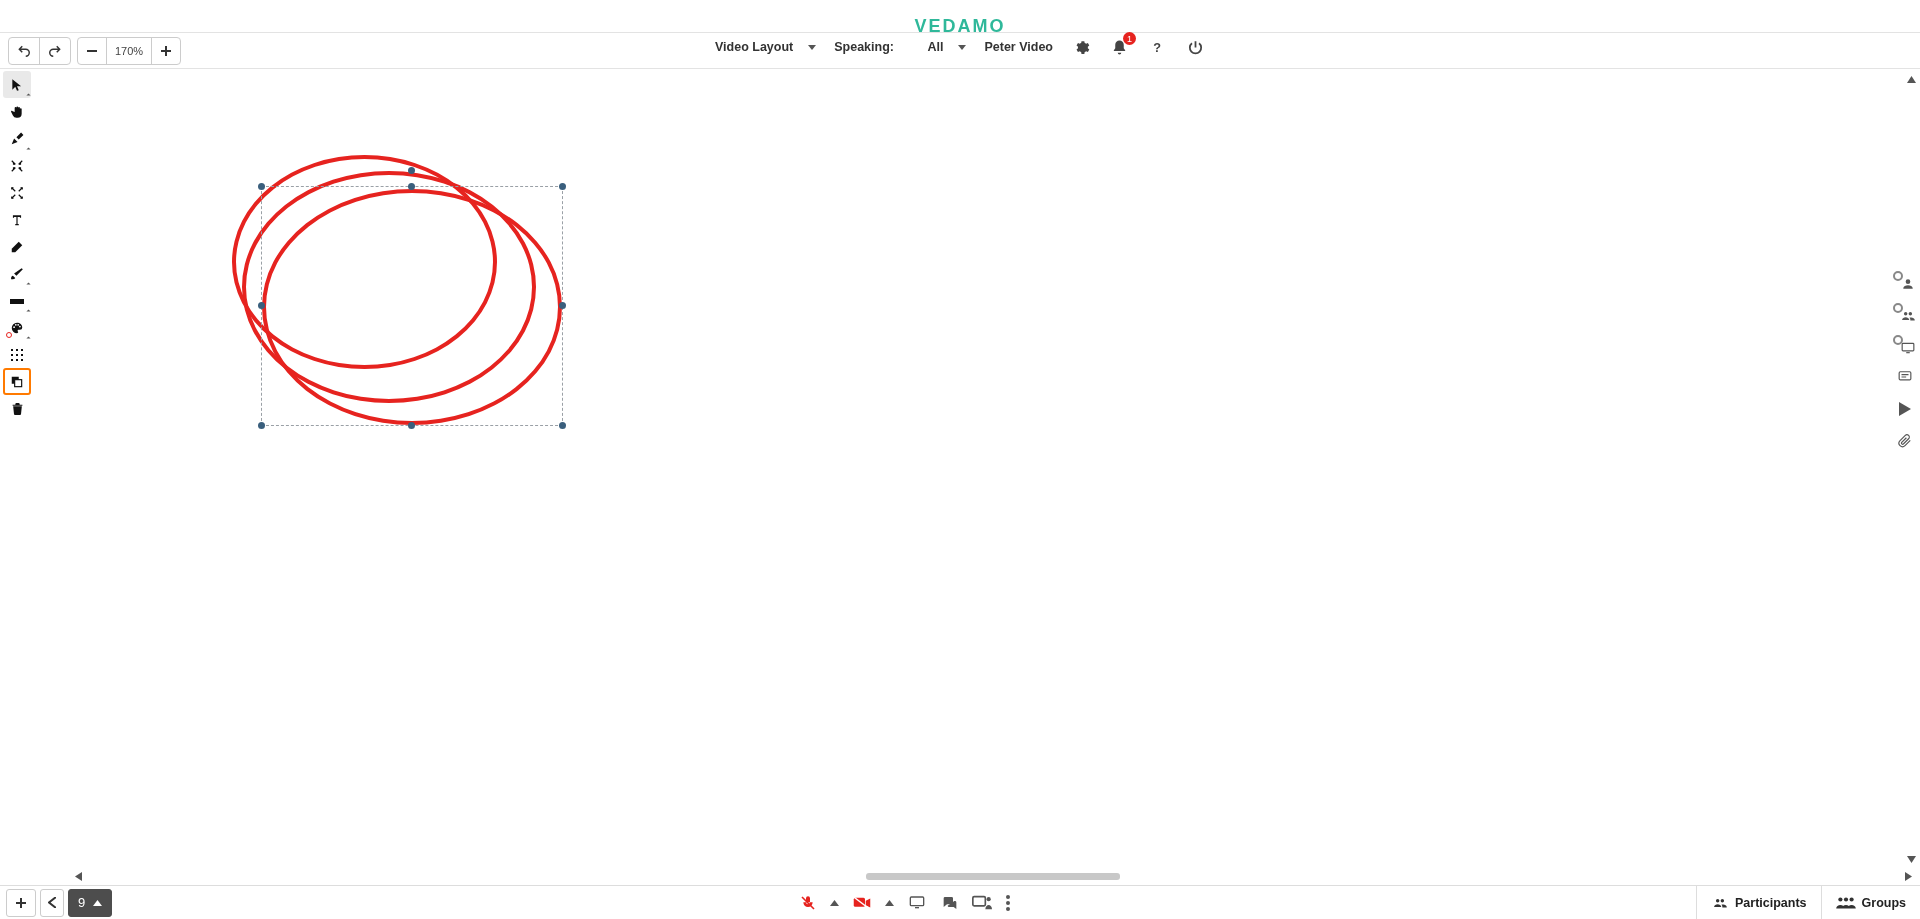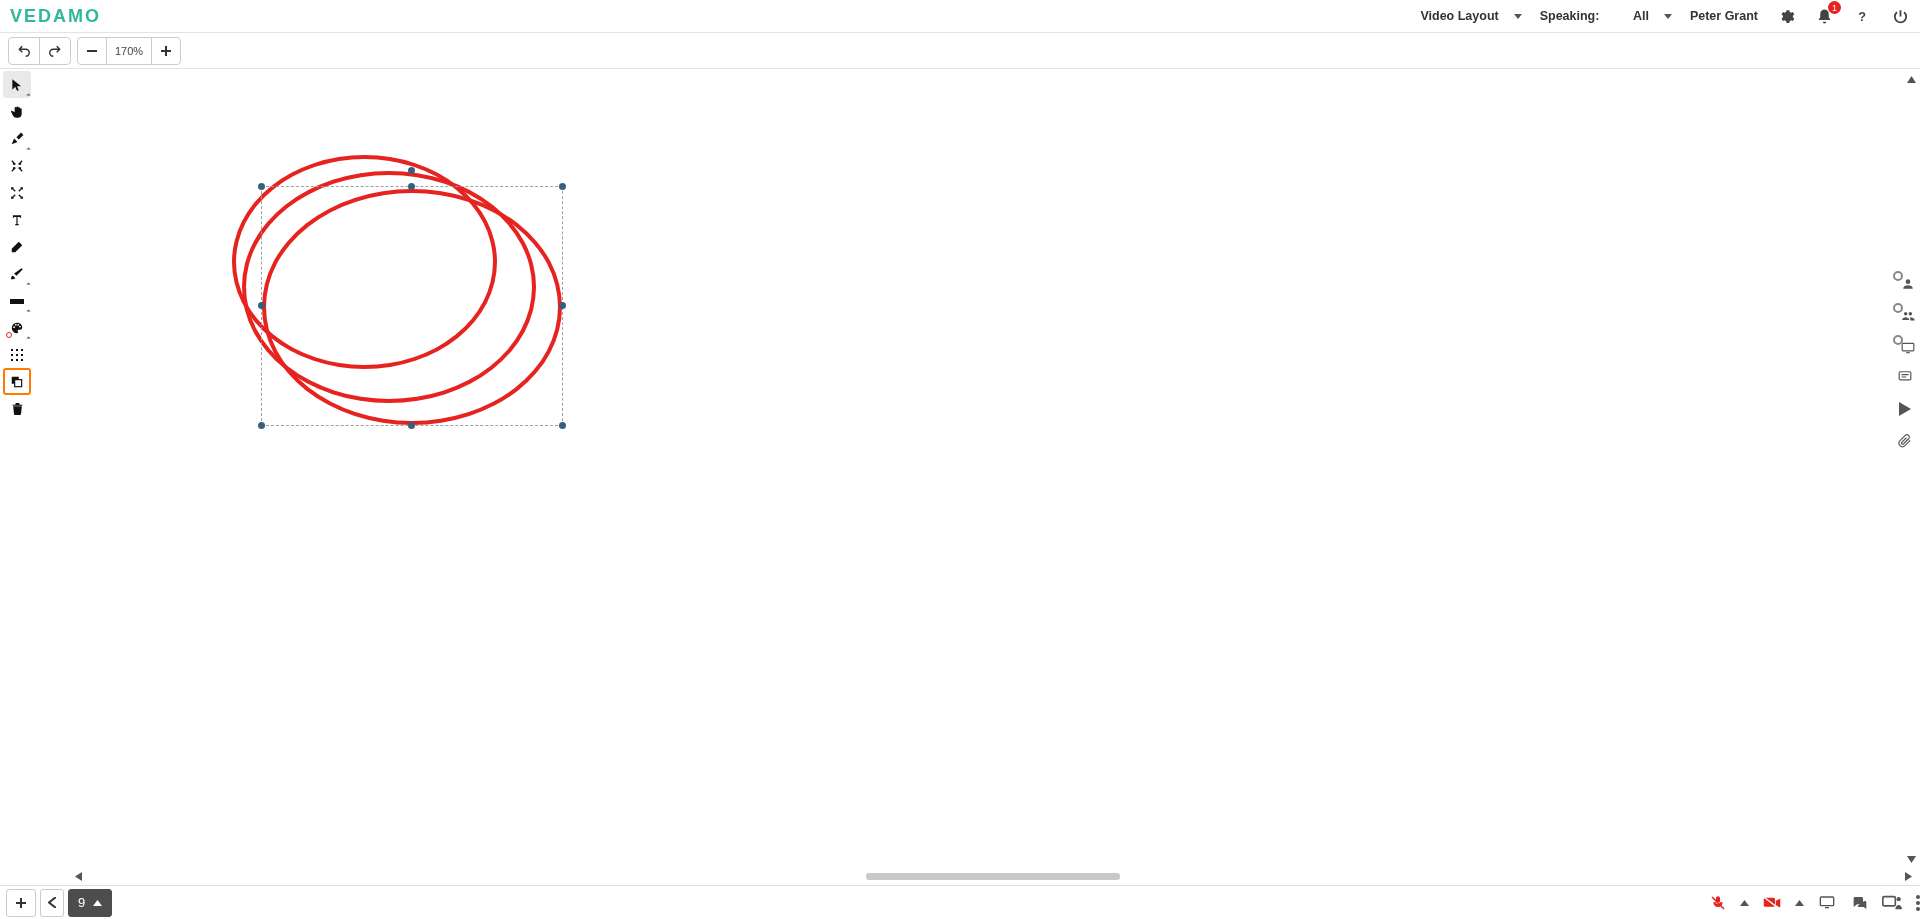--- a/index.html
+++ b/index.html
@@ -1,20 +1,20 @@
 <!DOCTYPE html>
 <html><head>
 <meta charset="utf-8">
 <style>
   * { box-sizing: border-box; margin: 0; padding: 0; }
   html, body { width: 100%; height: 100%; font-family: Arial, Helvetica, sans-serif; font-size: 13px; color: #222; overflow: hidden; background:#fff; }
   .app { display:flex; flex-direction:column; height:100vh; }
 
   
-  .header { height:33px; border-bottom:1px solid #e3e3e3; display:flex; align-items:center; justify-content:space-between; padding:16px 10px; }
+  .header { height:33px; border-bottom:1px solid #e3e3e3; display:flex; align-items:center; justify-content:space-between; padding:16px 10px;flex-direction:column; }
   .logo { font-weight:bold; letter-spacing:2px; color:#2fb89a; font-size:18px; }
   .header-right { display:flex; align-items:center; gap:18px; color:#333; }
   .header-item { display:flex; align-items:center; gap:15px; cursor:pointer; font-size:12.5px; font-weight:bold;}
   .icon-btn { width:20px; height:20px; display:flex; align-items:center; justify-content:center; cursor:pointer; position:relative; color:#444;}
   .badge { position:absolute; top:-5px; right:-7px; background:#e6231f; color:#fff; border-radius:50%; font-size:9px; width:13px; height:13px; display:flex; align-items:center; justify-content:center; }
 
   
   .toolbar-row { height:36px; border-bottom:1px solid #e3e3e3; display:flex; align-items:center; padding:4px 8px; gap:6px; }
   .btn-grp { display:flex; border:1px solid #ccc; border-radius:4px; height:28px; background:#fff; align-items:center; }
   .btn-grp .seg { padding:0 8px; height:100%; display:flex; align-items:center; justify-content:center; cursor:pointer; color:#444; }
@@ -78,21 +78,21 @@
           </svg>
       </div>
       <div class="header-item">
         <span>Speaking:</span>&nbsp;
         <span>All</span>
         <svg width="8" height="5">
             <path d="M0 0 L8 0 L4 5 Z" fill="#555"></path>
           </svg>
       </div>
       <div class="header-item">
-        <span>Peter Grant</span>
+        <span>Peter Video</span>
       </div>
       <div class="icon-btn">
         <svg width="17" height="17" viewBox="0 0 24 24">
             <path fill="#444" d="M12 8a4 4 0 1 0 0 8 4 4 0 0 0 0-8zm9 4a7 7 0 0 0-.1-1.2l2.1-1.6-2-3.4-2.5 1a7 7 0 0 0-2-1.2L16 3h-4l-.5 2.6a7 7 0 0 0-2 1.2l-2.5-1-2 3.4 2.1 1.6A7 7 0 0 0 7 12c0 .4 0 .8.1 1.2l-2.1 1.6 2 3.4 2.5-1c.6.5 1.3.9 2 1.2L12 21h4l.5-2.6c.7-.3 1.4-.7 2-1.2l2.5 1 2-3.4-2.1-1.6c.1-.4.1-.8.1-1.2z"></path>
           </svg>
       </div>
       <div class="icon-btn">
         <svg width="17" height="17" viewBox="0 0 24 24">
             <path fill="#444" d="M12 2a6 6 0 0 0-6 6v5l-2 3v1h16v-1l-2-3V8a6 6 0 0 0-6-6zm0 20a2.5 2.5 0 0 0 2.5-2.5h-5A2.5 2.5 0 0 0 12 22z"></path>
           </svg>
@@ -382,15 +382,32 @@
       </div>
       <div class="citem">
         <svg width="4" height="16">
             <circle cx="2" cy="2" r="2" fill="#555"></circle>
             <circle cx="2" cy="8" r="2" fill="#555"></circle>
             <circle cx="2" cy="14" r="2" fill="#555"></circle>
           </svg>
       </div>
     </div>
 
+    <div class="footer-right">
+      <div class="panel-btn">
+        <svg width="18" height="14" viewBox="0 0 24 24">
+            <path fill="#333" d="M8 11a3 3 0 1 0 0-6 3 3 0 0 0 0 6zm8 0a3 3 0 1 0 0-6 3 3 0 0 0 0 6zM2 19v-1c0-2.3 3.1-4 6-4s6 1.7 6 4v1H2zm14 0v-1c0-1.2-.6-2.3-1.6-3.1 1-.3 2-.4 3.1-.4 2.9 0 6 1.7 6 4v1h-7.5z"></path>
+          </svg>
+        <span>Participants</span>
+      </div>
+      <div class="panel-btn">
+        <svg width="20" height="14" viewBox="0 0 28 20">
+            <circle cx="6" cy="5" r="3" fill="#333"></circle>
+            <circle cx="14" cy="5" r="3" fill="#333"></circle>
+            <circle cx="22" cy="5" r="3" fill="#333"></circle>
+            <path d="M0 18c0-3 3-5 6-5s6 2 6 5M8 18c0-3 3-5 6-5s6 2 6 5M16 18c0-3 3-5 6-5s6 2 6 5" fill="#333"></path>
+          </svg>
+        <span>Groups</span>
+      </div>
+    </div>
   </div>
 
 </div>
 
 </body></html>

